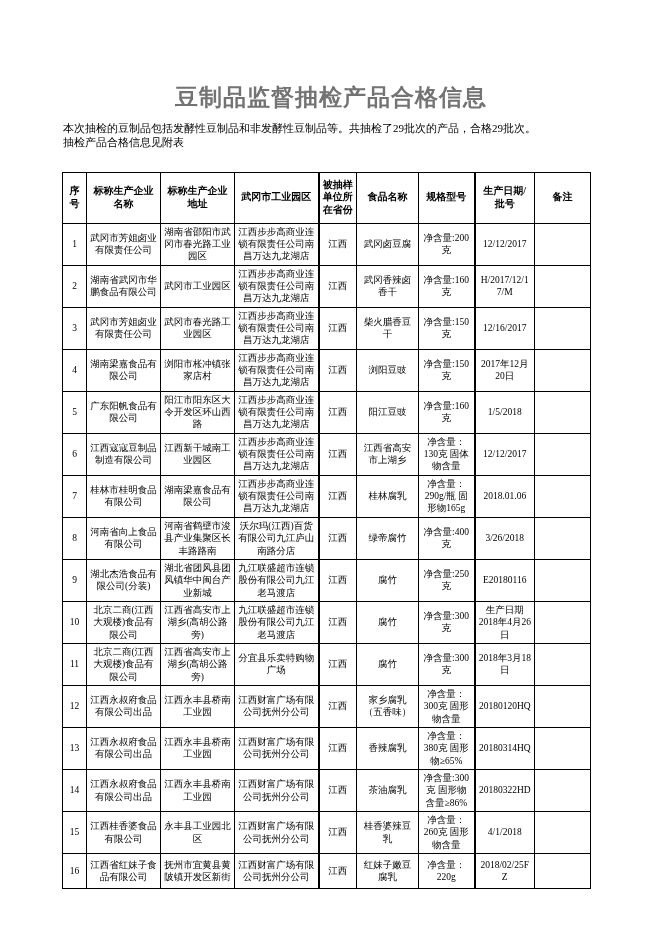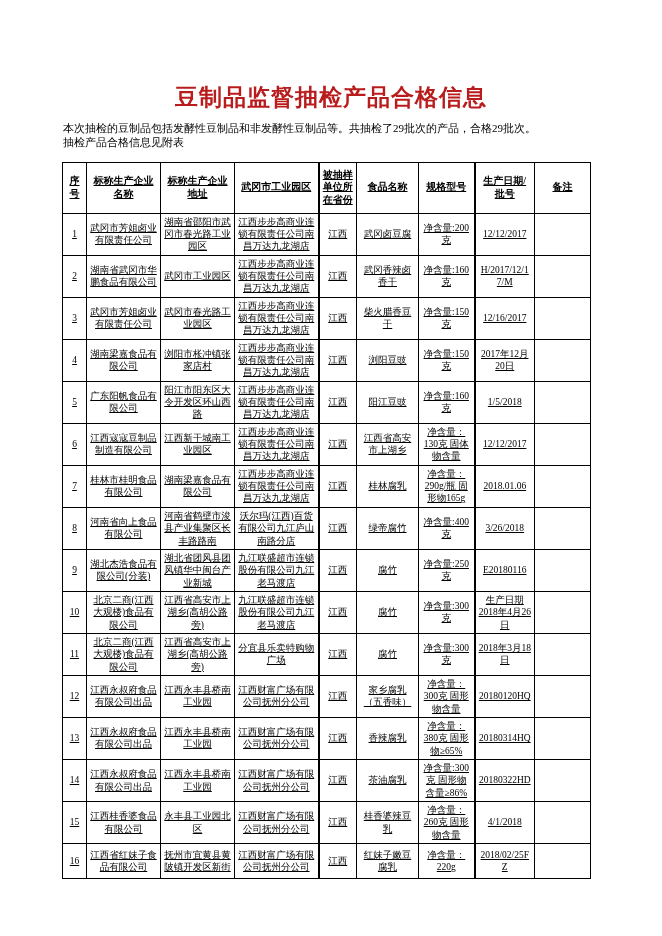--- a/index.html
+++ b/index.html
@@ -23,25 +23,24 @@
     font-weight: bold;
     letter-spacing: 1px;
     color: #cc0000;
   }
   .intro {
     margin: 0 70px 0 63px;
     font-size: 11px;
     line-height: 1.3;
   }
   table.products {
-    margin: 12px 0 0 62px;
+    margin: 22px 0 0 62px;
     border-collapse: collapse;
     table-layout: fixed;
     width: 528px;
-    text-decoration: underline;
   }
   table.products th, table.products td {
     border: 1px solid #000000;
     text-align: center;
     vertical-align: middle;
     padding: 2px 3px;
     word-break: break-word;
     overflow-wrap: break-word;
   }
   table.products th {
@@ -56,21 +55,21 @@
     height: 30px;
   }
   
   .bl2 { border-left-width: 2px !important; }
 </style>
 </head>
 <body>
 
 <div class="page">
 
-  <h1 class="doc-title" style="color: #b91c1c;">豆制品监督抽检产品合格信息</h1>
+  <h1 class="doc-title" style="color: #737373;">豆制品监督抽检产品合格信息</h1>
 
   <div class="intro">
     <div>本次抽检的豆制品包括发酵性豆制品和非发酵性豆制品等。共抽检了29批次的产品，合格29批次。</div>
     <div>抽检产品合格信息见附表</div>
   </div>
 
   <table class="products">
     <colgroup>
       <col style="width:24px">
       <col style="width:74px">

